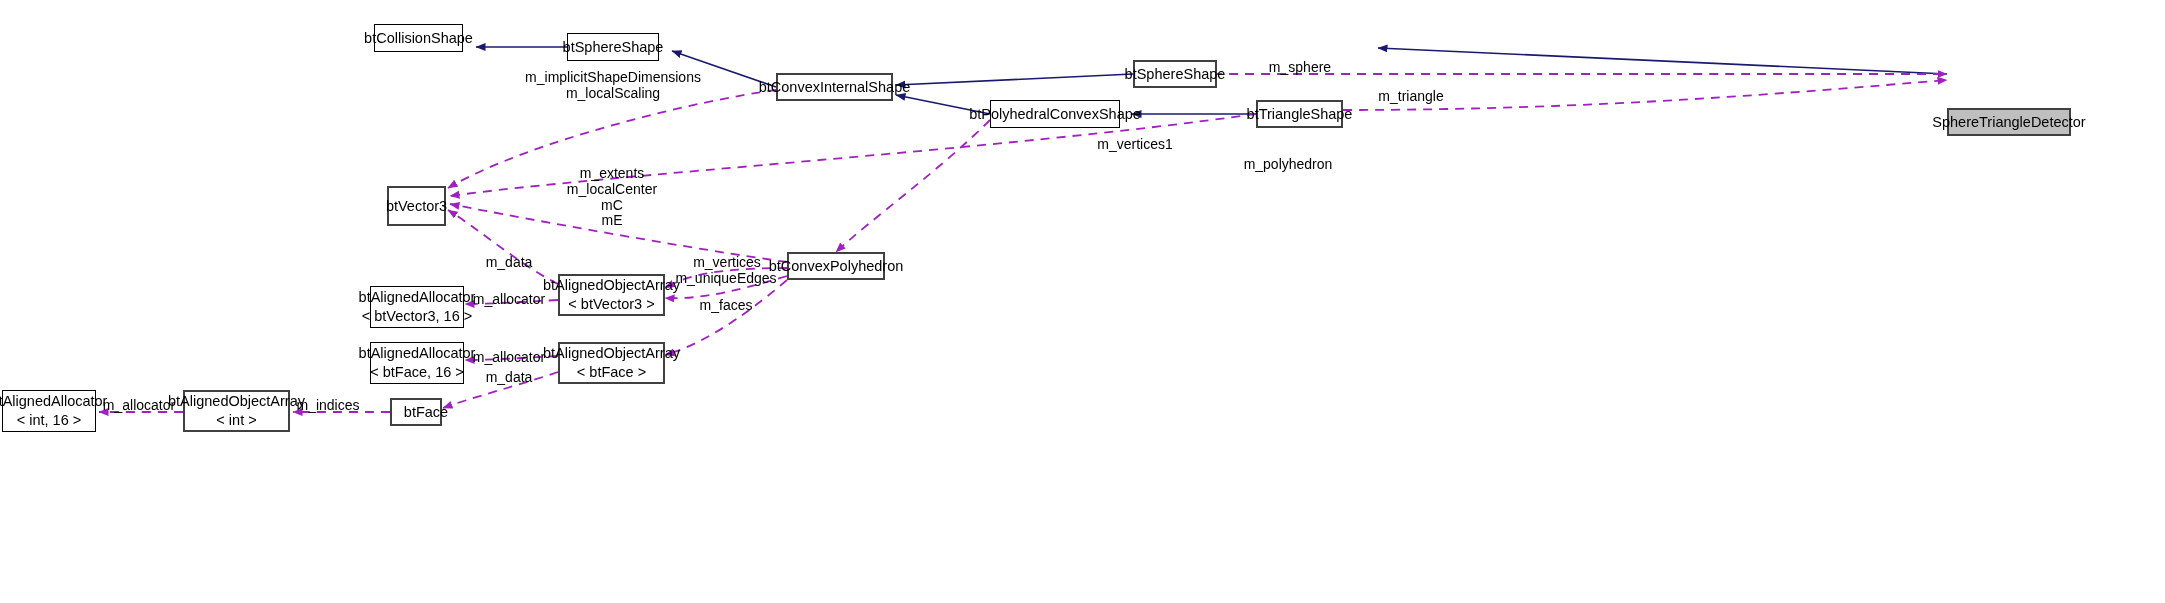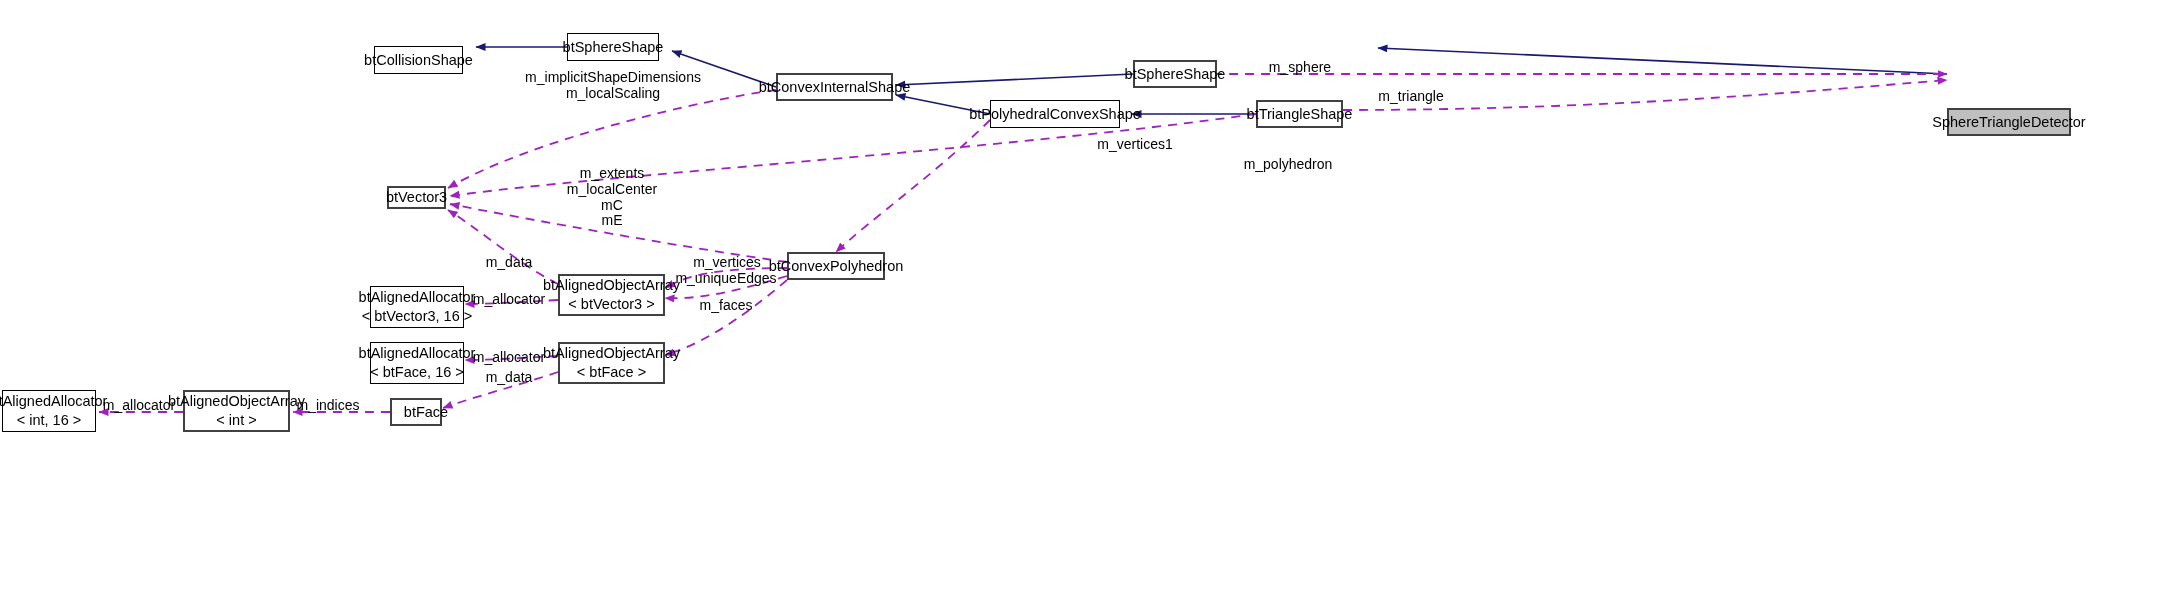--- a/index.html
+++ b/index.html
@@ -90,42 +90,42 @@
       <path d="M787,280 C740,320 700,345 665,355"></path>
       <path d="M558,284 C520,265 480,230 448,210"></path>
       <path d="M558,300 C520,302 490,304 465,304"></path>
       <path d="M558,356 C520,358 490,360 465,360"></path>
       <path d="M558,372 C520,385 470,398 443,408"></path>
       <path d="M390,412 C320,412 300,412 293,412"></path>
       <path d="M183,412 C150,412 110,412 99,412"></path>
     </g>
   </svg>
 
-  <div class="node plain" style="left: 374px; top: 46px; width: 89px; height: 28px;">
+  <div class="node plain" style="left: 374px; top: 24px; width: 89px; height: 28px;">
     <span>btCollisionShape</span>
   </div>
   <div class="node plain" style="left: 567px; top: 33px; width: 92px; height: 28px;">
     <span>btSphereShape</span>
   </div>
   <div class="node thick" style="left: 776px; top: 73px; width: 117px; height: 28px;">
     <span>btConvexInternalShape</span>
   </div>
   <div class="node plain" style="left: 990px; top: 100px; width: 130px; height: 28px;">
     <span>btPolyhedralConvexShape</span>
   </div>
   <div class="node thick" style="left: 1133px; top: 60px; width: 84px; height: 28px;">
     <span>btSphereShape</span>
   </div>
   <div class="node thick" style="left: 1256px; top: 100px; width: 87px; height: 28px;">
     <span>btTriangleShape</span>
   </div>
   <div class="node highlight" style="left: 1947px; top: 60px; width: 124px; height: 28px; margin-top: 48px;">
     <span>SphereTriangleDetector</span>
   </div>
-  <div class="node thick" style="left: 387px; top: 186px; width: 59px; height: 23px;">
+  <div class="node thick" style="left: 387px; top: 186px; width: 59px; height: 40px;">
     <span>btVector3</span>
   </div>
   <div class="node thick" style="left: 787px; top: 252px; width: 98px; height: 28px;">
     <span>btConvexPolyhedron</span>
   </div>
   <div class="node thick" style="left: 558px; top: 274px; width: 107px; height: 42px;">
     <span>btAlignedObjectArray</span>
     <span class="l2">&lt; btVector3 &gt;</span>
   </div>
   <div class="node plain" style="left: 370px; top: 286px; width: 94px; height: 42px;">

